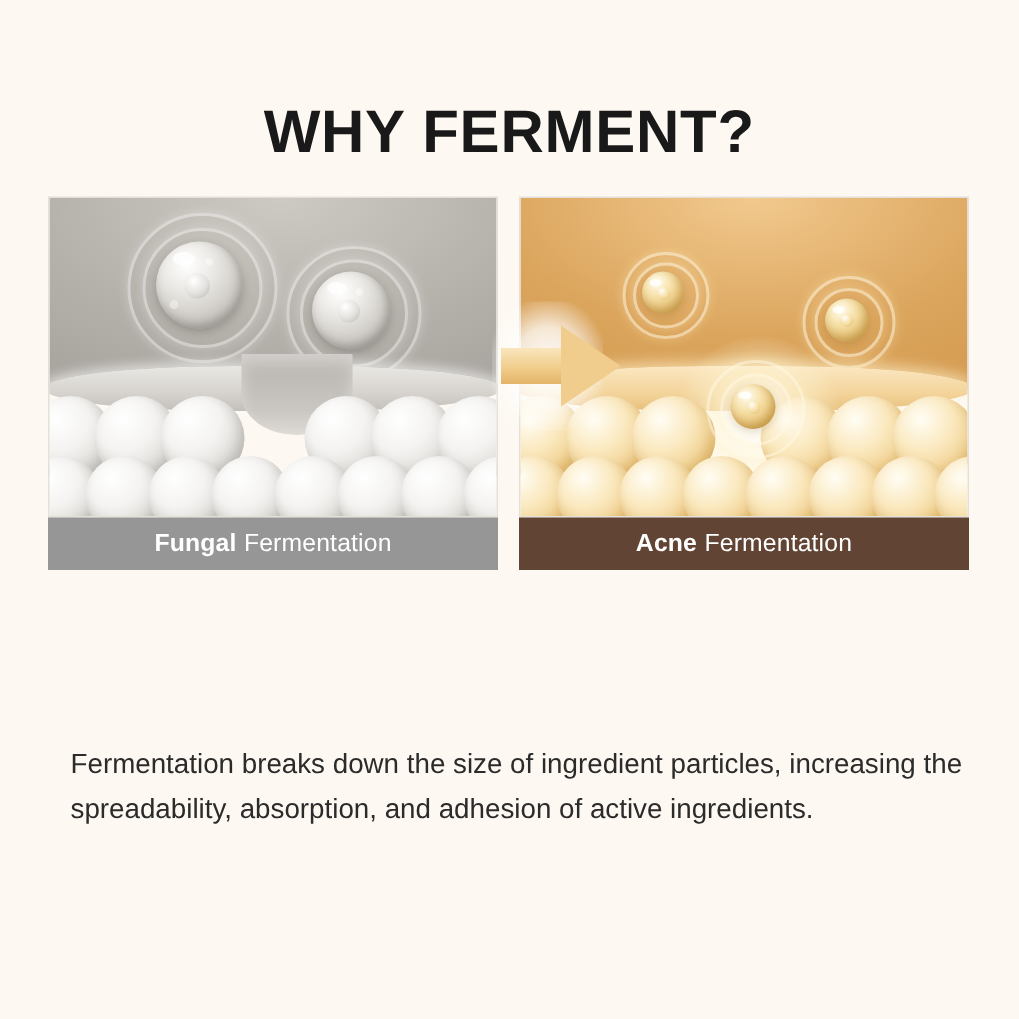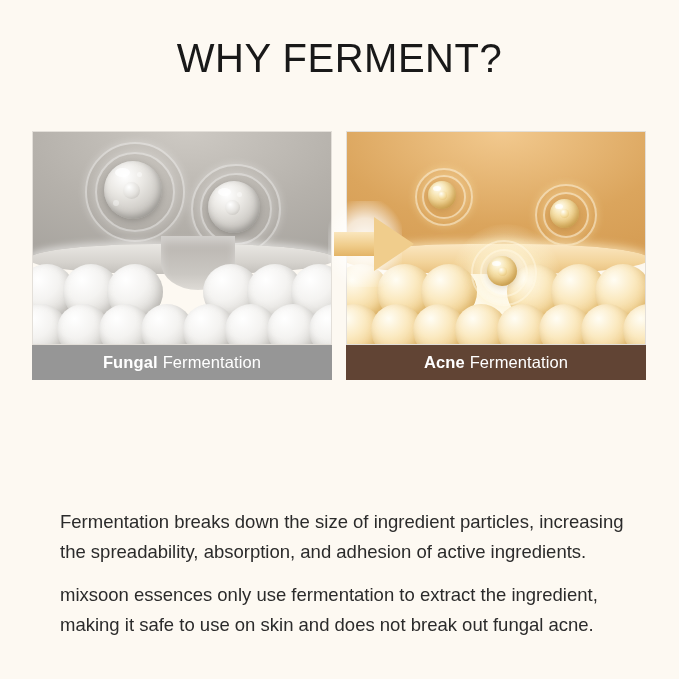--- a/index.html
+++ b/index.html
@@ -11,27 +11,27 @@
     height: 679px;
     background: #fdf9f2;
     font-family: "Liberation Sans", sans-serif;
     overflow: hidden;
     position: relative;
   }
 
   
   .page-title {
     position: absolute;
-    top: 38px;
+    top: 68px;
     left: 0;
     width: 679px;
     text-align: center;
     font-family: "Liberation Sans", sans-serif;
     font-size: 40px;
-    font-weight: 400;
+    font-weight: 700;
     letter-spacing: 0.5px;
     color: #191919;
     line-height: 1;
   }
 
   
   .compare {
     position: absolute;
     left: 32px;
     top: 131px;
@@ -250,21 +250,21 @@
     position: absolute;
     left: 47px;
     top: 494px;
     width: 600px;
     font-family: "Liberation Sans", sans-serif;
     font-size: 18.5px;
     font-weight: 400;
     line-height: 1.63;
     color: #2b2b2b;
   }
-  .body-copy p { margin: 13px; }
+  .body-copy p { margin: 0; }
 </style>
 </head>
 <body>
 
 <div class="page-title">WHY FERMENT?</div>
 
 <div class="compare">
 
   <div class="panel panel-before">
     <div class="scene">
@@ -381,14 +381,13 @@
     <b>Acne</b>
     <span>Fermentation</span>
   </div>
 </div>
 
 <div class="headline">
 </div>
 
 <div class="body-copy">
   <p>Fermentation breaks down the size of ingredient particles, increasing the spreadability, absorption, and adhesion of active ingredients.</p>
-  <p>mixsoon essences only use fermentation to extract the ingredient, making it safe to use on skin and does not break out fungal acne.</p>
 </div>
 
 </body></html>

